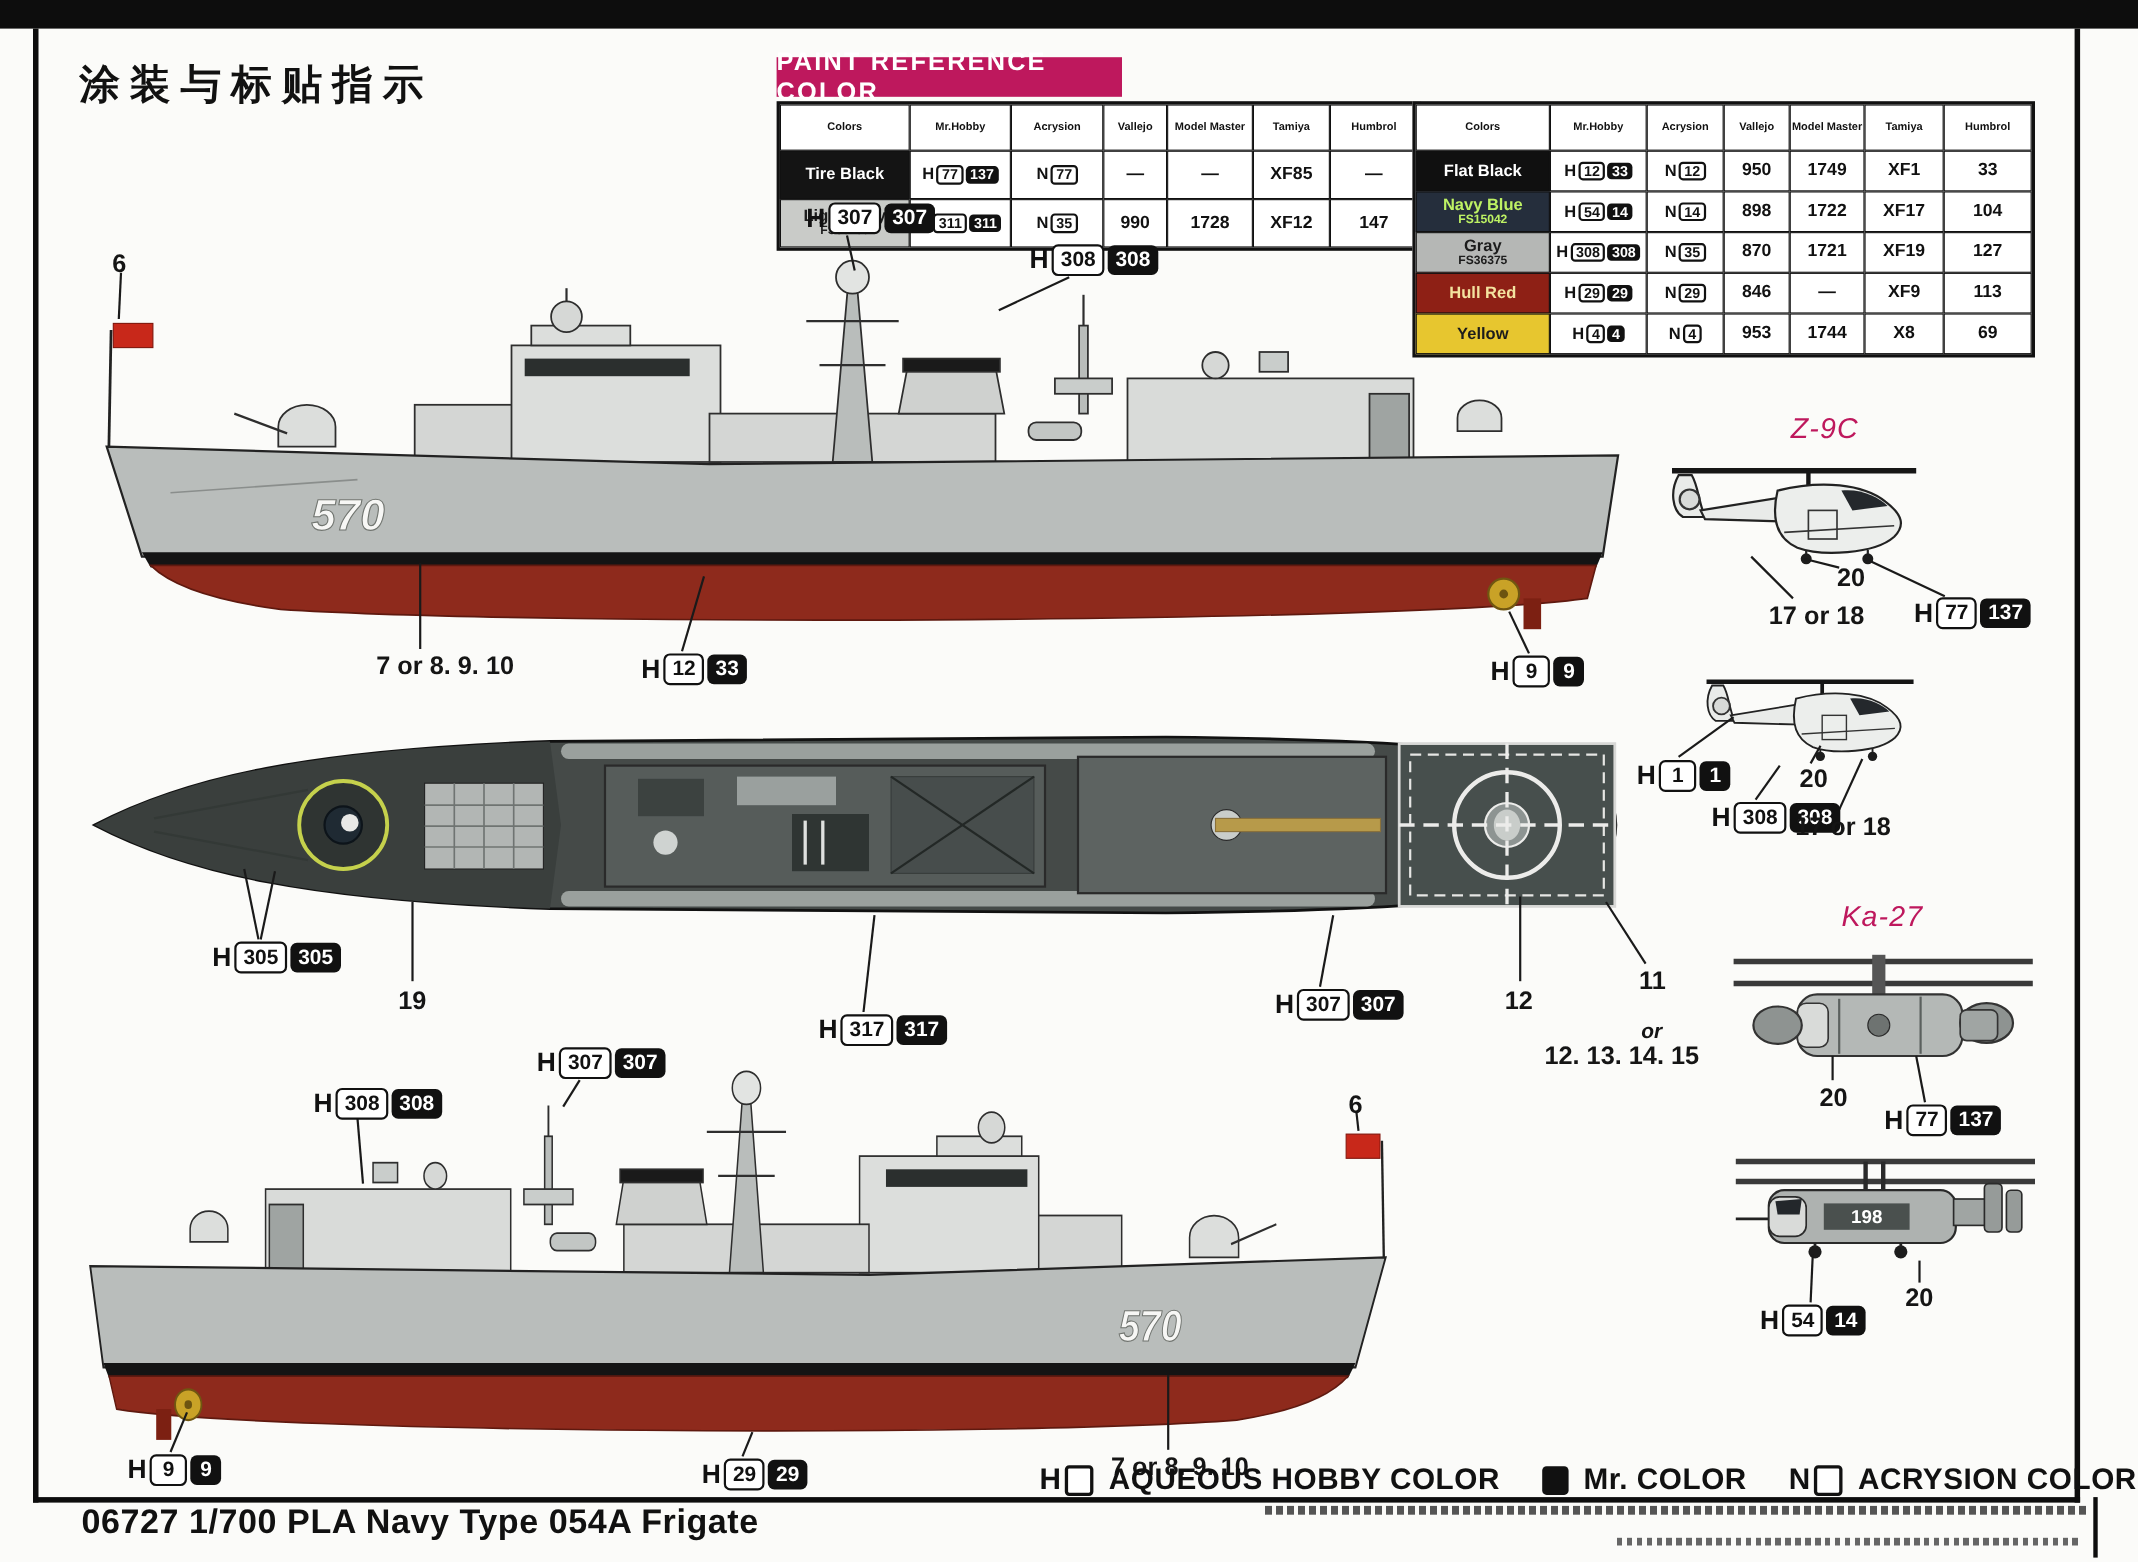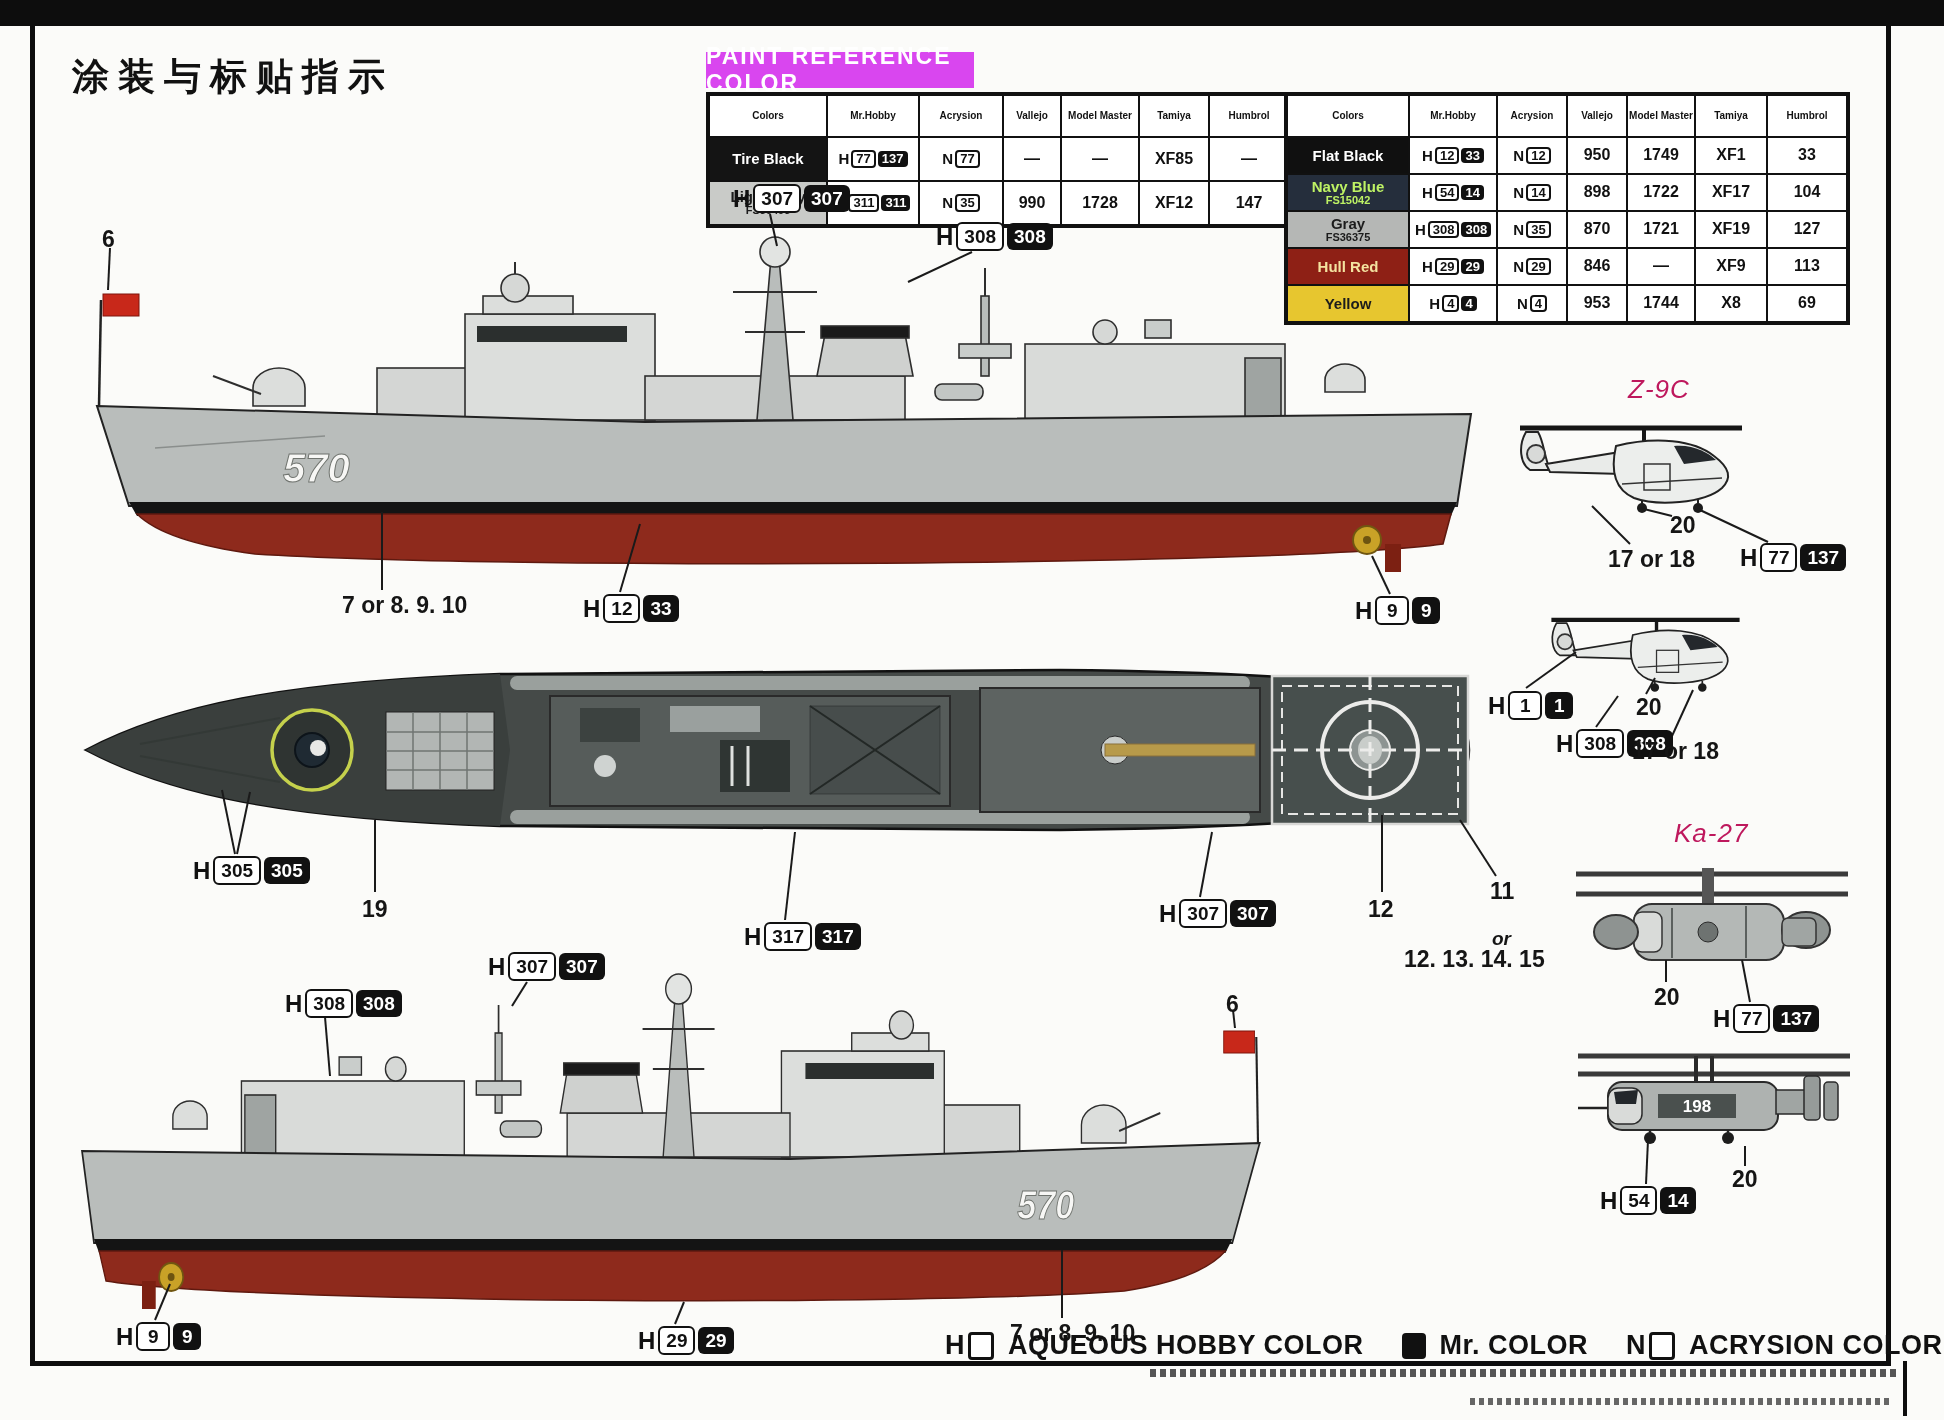--- a/index.html
+++ b/index.html
@@ -8,21 +8,21 @@
   
   .topbar{position:absolute;left:0;top:0;width:1944px;height:26px;background:#0d0d0d;}
   .frame-l{position:absolute;left:30px;top:26px;width:5px;height:1340px;background:#0d0d0d;}
   .frame-r{position:absolute;left:1886px;top:26px;width:5px;height:1340px;background:#0d0d0d;}
   .frame-b{position:absolute;left:30px;top:1361px;width:1861px;height:5px;background:#0d0d0d;}
   .corner-tick{position:absolute;left:1903px;top:1361px;width:4px;height:55px;background:#0d0d0d;}
 
   .title-cn{position:absolute;left:72px;top:52px;font-size:37px;font-weight:800;letter-spacing:9px;}
   .title-en{position:absolute;left:72px;top:98px;font-size:31px;font-weight:800;letter-spacing:1px;}
 
-  .pt-title{position:absolute;left:706px;top:52px;width:268px;height:36px;background:#d946ef;color:#fff;
+  .pt-title{position:absolute;left:706px;top:52px;width:314px;height:36px;background:#be185d;color:#fff;
             display:flex;align-items:center;justify-content:center;font-weight:800;font-size:23px;letter-spacing:2px;}
   .ptable{position:absolute;display:grid;border:3px solid #111;background:#fff;}
   .ptable>div{border:1.2px solid #111;display:flex;flex-direction:column;align-items:center;justify-content:center;
               font-weight:700;font-size:15px;text-align:center;line-height:1.05;}
   .ptable .val{font-size:16px;}
   .ptable .colname{font-size:10px;font-weight:800;}
   .ptable .fs{font-size:11px;font-weight:700;}
   .mh{flex-direction:row !important;display:flex;gap:2px;align-items:center;}
   .mh .p{font-size:15px;font-weight:800;}
   .mh .wb{border:2px solid #111;border-radius:4px;padding:0 3px;font-size:13px;background:#fff;}
@@ -543,14 +543,15 @@
     <span class="lg-black"></span>
     <span>Mr. COLOR</span>
     <span class="lg-chip lg-gap">
       <b>N</b>
         <span class="lg-box"></span>
       </span>
     <span>ACRYSION COLOR</span>
   </div>
   <div class="fineprint"></div>
   <div class="fineprint2"></div>
+  <div class="footer">06727 1/700 PLA Navy Type 054A Frigate</div>
 
 </div>
 
 </body></html>

